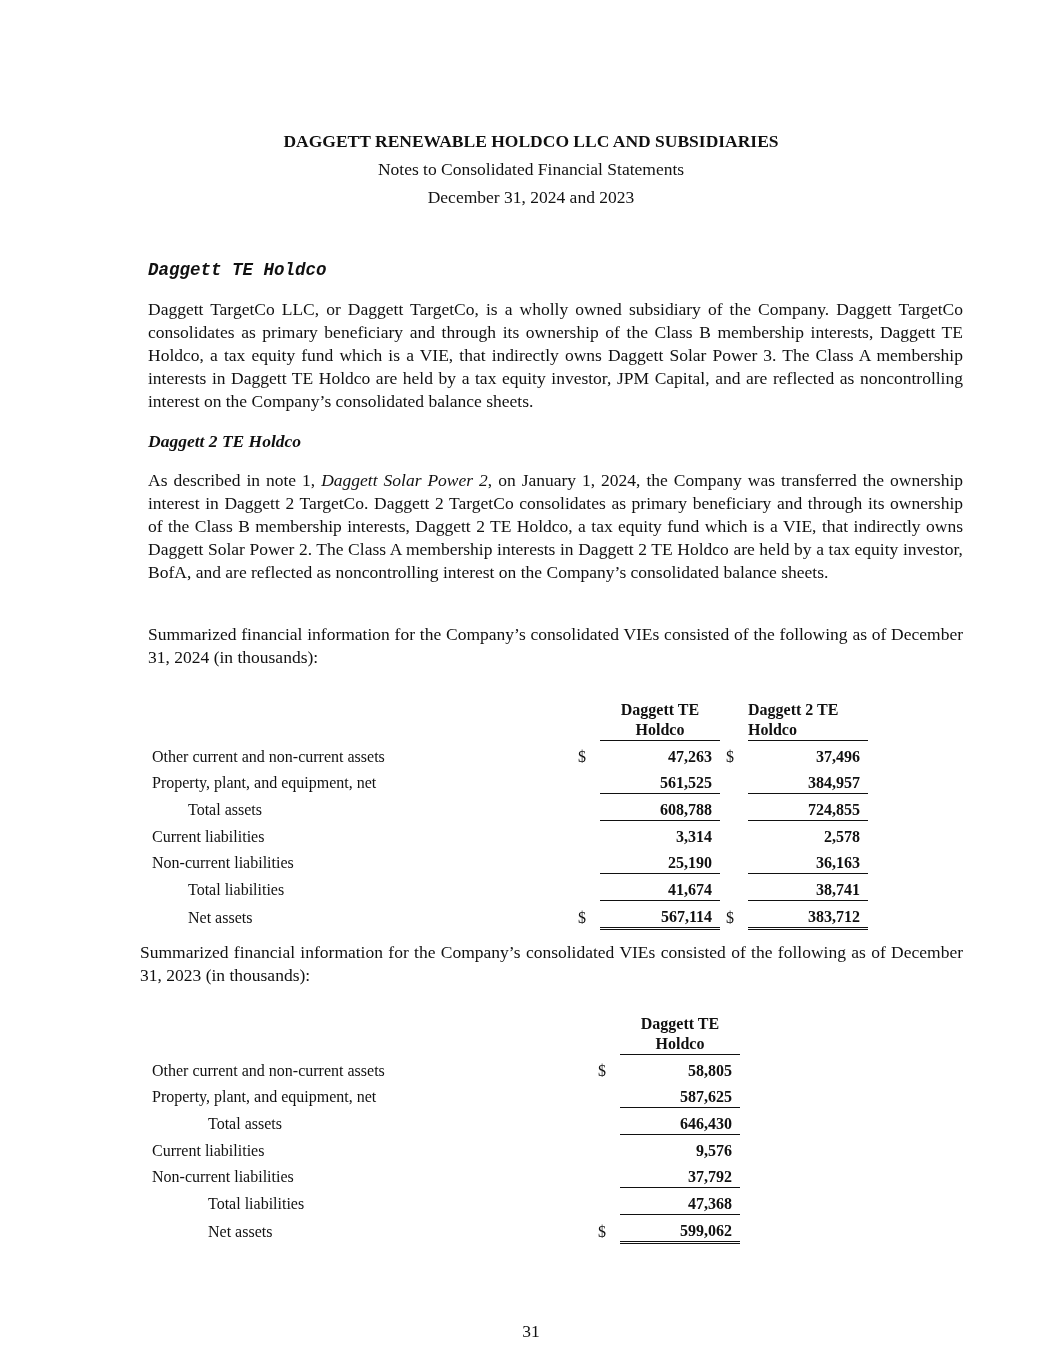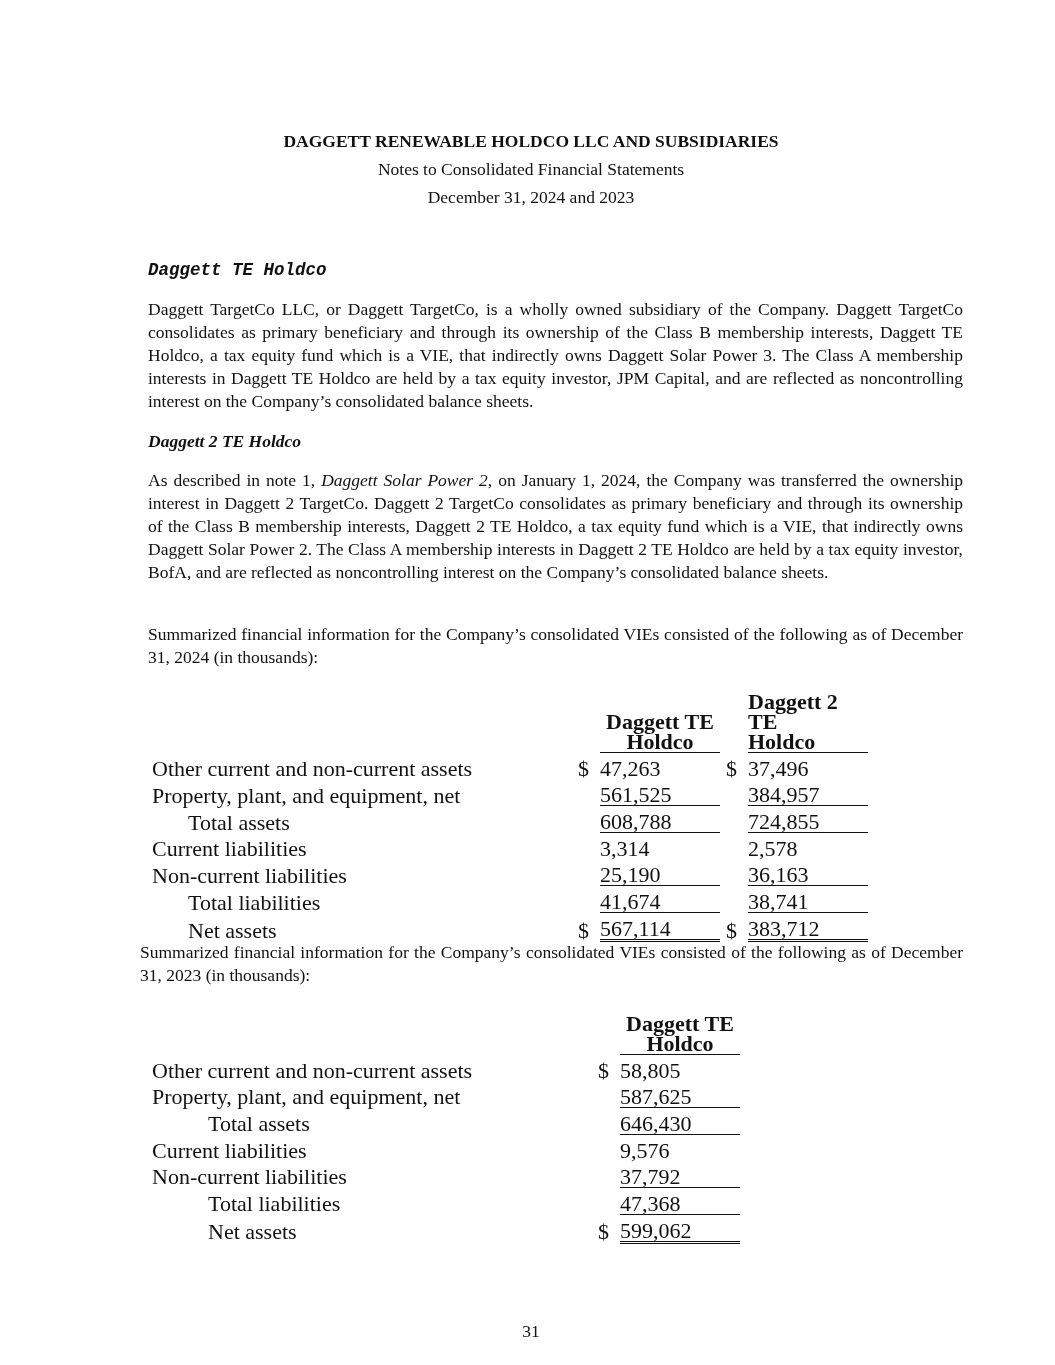--- a/index.html
+++ b/index.html
@@ -10,27 +10,27 @@
   }
   .header { position: absolute; left: 0; width: 1062px; text-align: center; }
   .h-company { top: 131px; font-weight: bold; font-size: 17.5px; }
   .h-sub { top: 159px; font-size: 17.5px; }
   .h-date { top: 187px; font-size: 17.5px; }
 
   .block { position: absolute; left: 148px; width: 815px; line-height: 23px; text-align: justify; }
   .heading { font-weight: bold; font-style: italic; }
   .para { text-align: justify; text-align-last: left; }
 
-  table.fin { position: absolute; border-collapse: collapse; font-size: 22px; }
+  table.fin { position: absolute; border-collapse: collapse; font-size: 16px; }
   table.fin td { padding: 0; height: 26px; vertical-align: bottom; line-height: 20px; }
   .lbl { width: 390px; padding-left: 4px !important; }
   .lbl.indent { padding-left: 40px !important; }
   .lbl.indent2 { padding-left: 60px !important; }
   .dol { width: 22px; text-align: left; }
-  .num { width: 112px; padding-right: 8px !important; }
+  .num { width: 112px; text-align: right; padding-right: 8px !important; font-weight: bold; }
   .gap { width: 6px; }
   .colhead { font-weight: bold; text-align: center; line-height: 19px; vertical-align: bottom; }
   .bt { border-top: 1.5px solid #111; }
   .bb2 { border-bottom: 3.5px double #111; }
   .page-num { position: absolute; top: 1321px; left: 0; width: 1062px; text-align: center; }
 </style>
 </head>
 <body>
 
 <div class="header h-company">DAGGETT RENEWABLE HOLDCO LLC AND SUBSIDIARIES</div>

